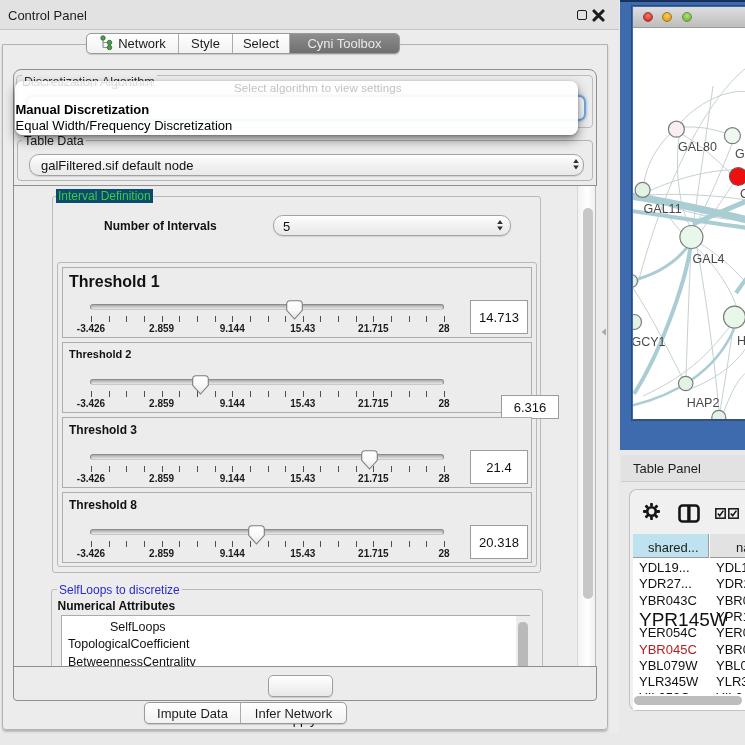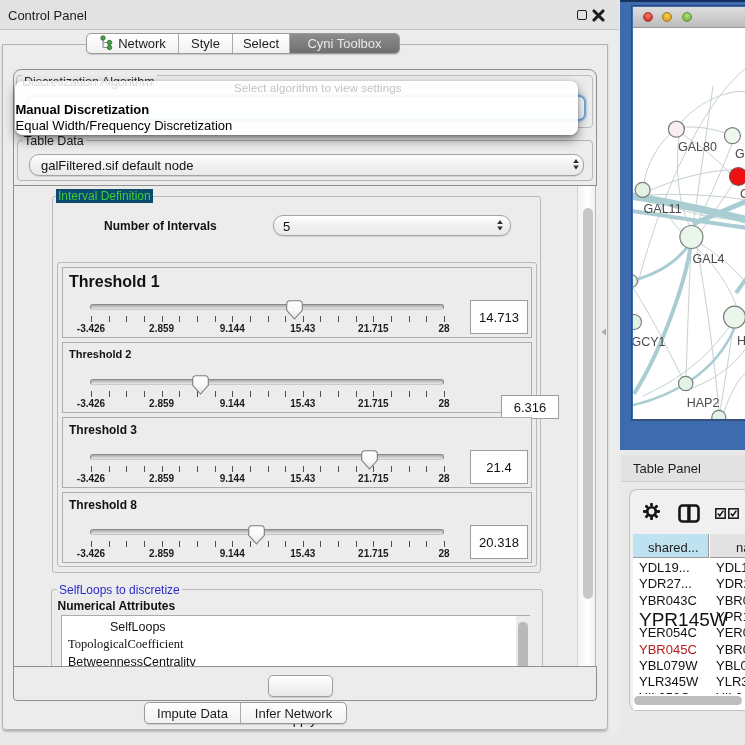--- a/index.html
+++ b/index.html
@@ -206,21 +206,21 @@
             <stop offset="0.55" stop-color="#f8f8f8"></stop>
             <stop offset="1" stop-color="#e3e3e3"></stop>
           </linearGradient>
         </defs>
       </svg>
 <div style="position:absolute;left:51px;top:589px;width:492px;height:90px;border:1px solid #b9b9b9;border-radius:3px;"></div>
 <div style="position:absolute;left:57px;top:582.5px;white-space:nowrap;font-size:12px;color:#2a2acc;background:#ececec;padding:0 2px;">SelfLoops to discretize</div>
 <div style="position:absolute;left:57.5px;top:599px;white-space:nowrap;font-size:12px;font-weight:bold;color:#111;">Numerical Attributes</div>
 <div style="position:absolute;left:61px;top:615px;width:469px;height:60px;background:#ffffff;border:1px solid #ababab;"></div>
 <div style="position:absolute;left:68px;top:620px;white-space:nowrap;font-size:12.5px;color:#111;margin-left:42px;">SelfLoops</div>
-<div style="position:absolute;left:68px;top:637px;white-space:nowrap;font-size:12.5px;color:#111;font-family:Liberation Serif, serif;">TopologicalCoefficient</div>
+<div style="position:absolute;left:68px;top:637px;white-space:nowrap;font-size:12.5px;color:#111;">TopologicalCoefficient</div>
 <div style="position:absolute;left:68px;top:654.5px;white-space:nowrap;font-size:12.5px;color:#111;">BetweennessCentrality</div>
 <div style="position:absolute;left:516px;top:616px;width:14px;height:59px;background:#ececec;"></div>
 <div style="position:absolute;left:518px;top:622px;width:9.5px;height:53px;background:#b9b9b9;border-radius:4.5px;"></div>
 </div>
   </div>
 <svg style="position:absolute;left:601px;top:328px;" width="6" height="8">
     <path d="M5 0.5 L0.5 4 L5 7.5 Z" fill="#a8a8a8"></path>
   </svg>
 <div style="position:absolute;left:268px;top:675px;width:65px;height:22px;border:1px solid #9f9f9f;border-radius:5px;background:linear-gradient(#ffffff,#e8e8e8);box-shadow:0 1px 1px rgba(0,0,0,0.15);"></div>
 <div style="position:absolute;left:284px;top:712px;white-space:nowrap;font-size:13px;color:#111;">Apply</div>

